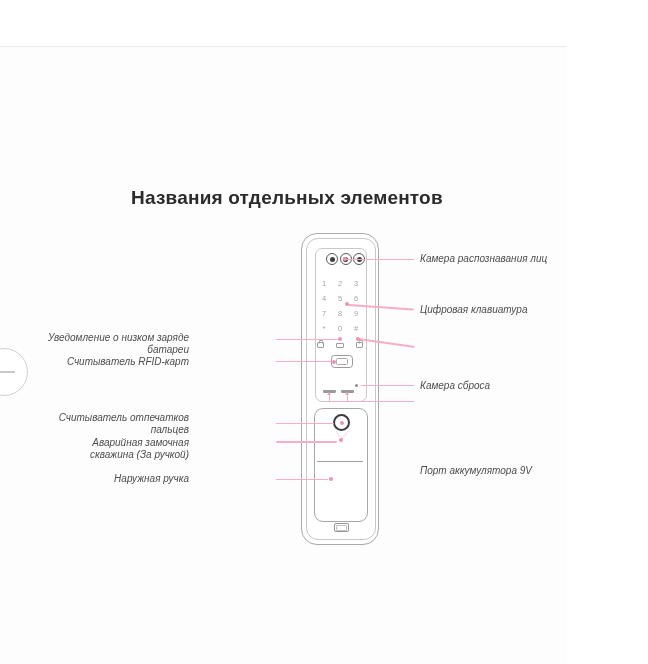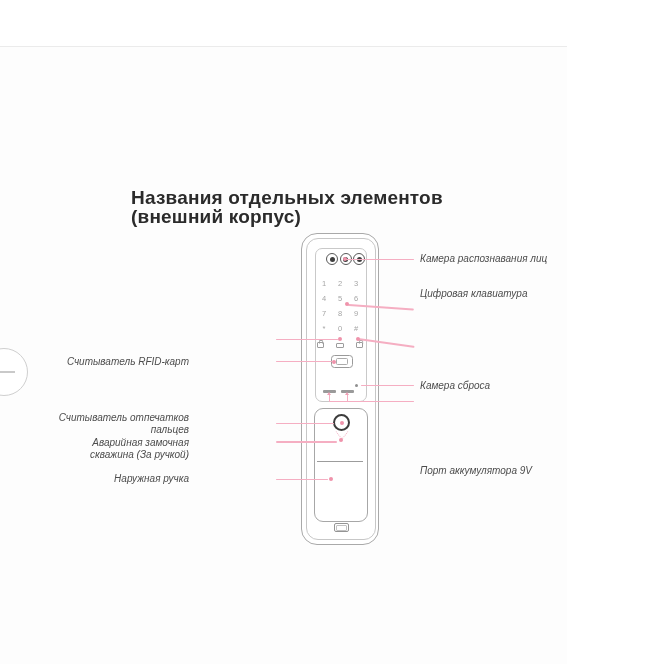--- a/index.html
+++ b/index.html
@@ -71,21 +71,20 @@
 </head>
 <body>
 
 <div id="screen">
 
   <div class="below"></div>
   <div class="separator"></div>
 
   <div class="title">
     <div>Названия отдельных элементов</div>
-    <div>(внешний корпус)</div>
   </div>
 
   <div class="prev">
     <div class="shaft"></div>
   </div>
 
   <div>
     <div class="dev-outer"></div>
     <div class="dev-inner"></div>
     <div class="panel"></div>
@@ -161,24 +160,28 @@
 
   <div class="dline" style="left:336px;top:430.5px;width:9px;transform:rotate(52deg);"></div>
   <div class="dline" style="left:348px;top:430.5px;width:9px;transform:rotate(128deg);"></div>
   <div class="line" style="left:276px;top:441px;width:61px;"></div>
   <div class="dot" style="left:338.5px;top:438px;"></div>
 
   <div class="line" style="left:276px;top:478.5px;width:52px;"></div>
   <div class="dot" style="left:328.5px;top:476.5px;"></div>
 
   <div class="lbl right-col" style="top:253px;">Камера распознавания лиц</div>
-  <div class="lbl right-col" style="top:288px;">Цифровая клавиатура</div>
+  <div class="lbl right-col" style="top:304px;">Цифровая клавиатура</div>
   <div class="lbl right-col" style="top:380px;">Камера сброса</div>
   <div class="lbl right-col" style="top:417px;margin-top:48px;">Порт аккумулятора 9V</div>
 
+  <div class="lbl left-col" style="top:332px;">
+    <div>Уведомление о низком заряде</div>
+    <div>батареи</div>
+  </div>
   <div class="lbl left-col" style="top:356px;">Считыватель RFID-карт</div>
   <div class="lbl left-col" style="top:412px;">
     <div>Считыватель отпечатков</div>
     <div>пальцев</div>
   </div>
   <div class="lbl left-col" style="top:437px;">
     <div>Аварийная замочная</div>
     <div>скважина (За ручкой)</div>
   </div>
   <div class="lbl left-col" style="top:473px;">Наружная ручка</div>

